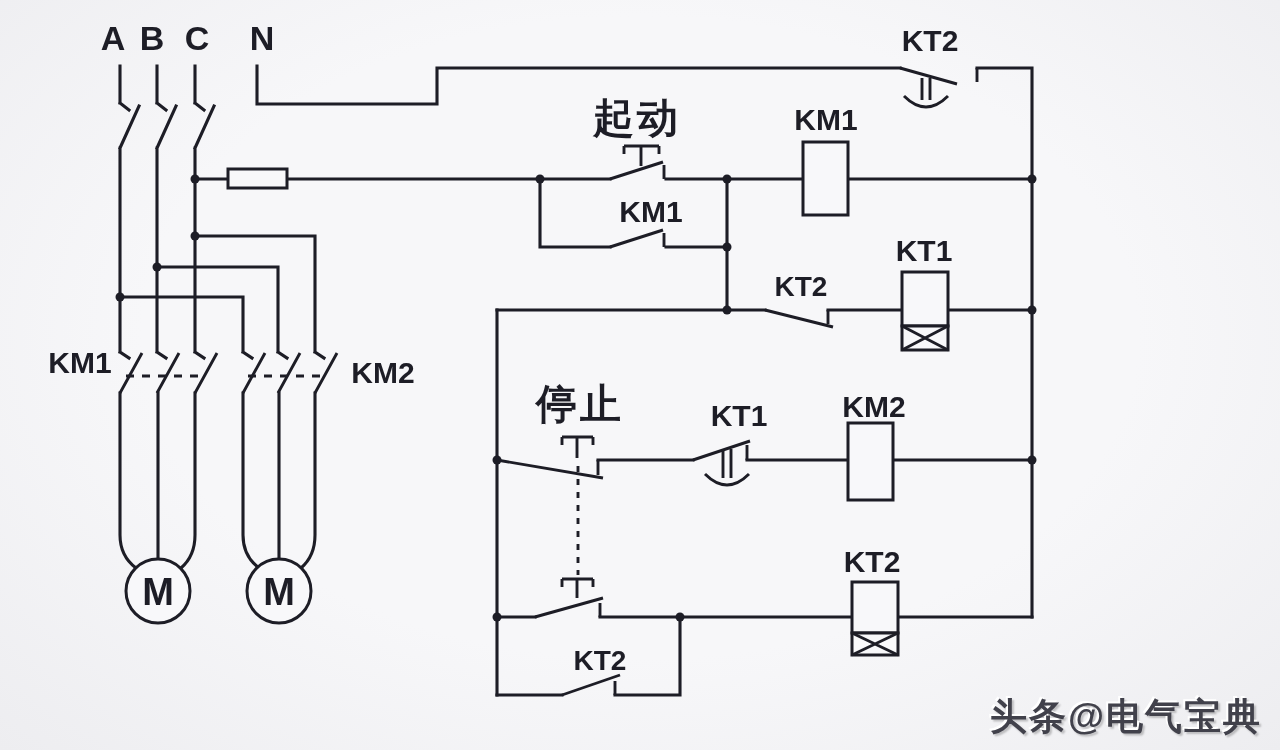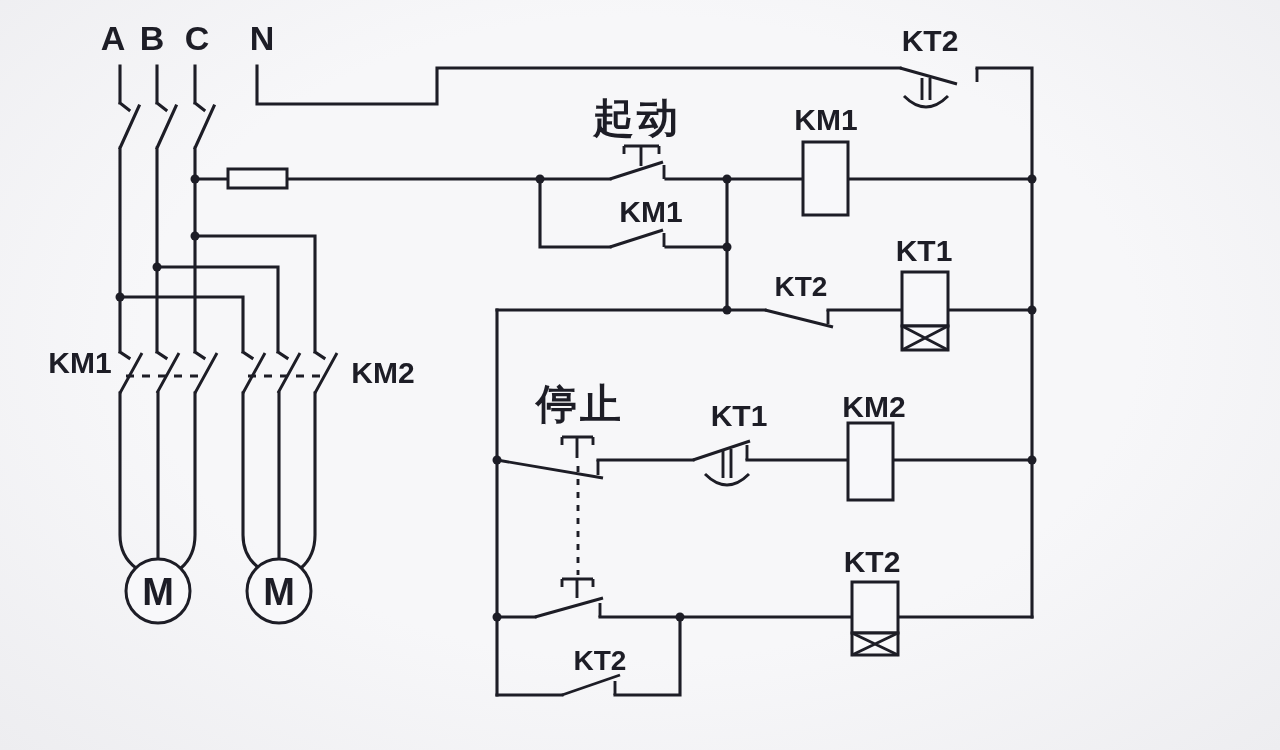--- a/index.html
+++ b/index.html
@@ -202,13 +202,14 @@
 
     <text class="t30" x="930" y="51">KT2</text>
     <text class="t28" x="801" y="296">KT2</text>
     <text class="t30" x="924" y="261">KT1</text>
     <text class="t30" x="739" y="426">KT1</text>
     <text class="t30" x="874" y="417">KM2</text>
     <text class="t30" x="872" y="572">KT2</text>
     <text class="t28" x="600" y="670">KT2</text>
   </svg>
 
+  <div class="watermark">头条@电气宝典</div>
 </div>
 
 </body></html>

